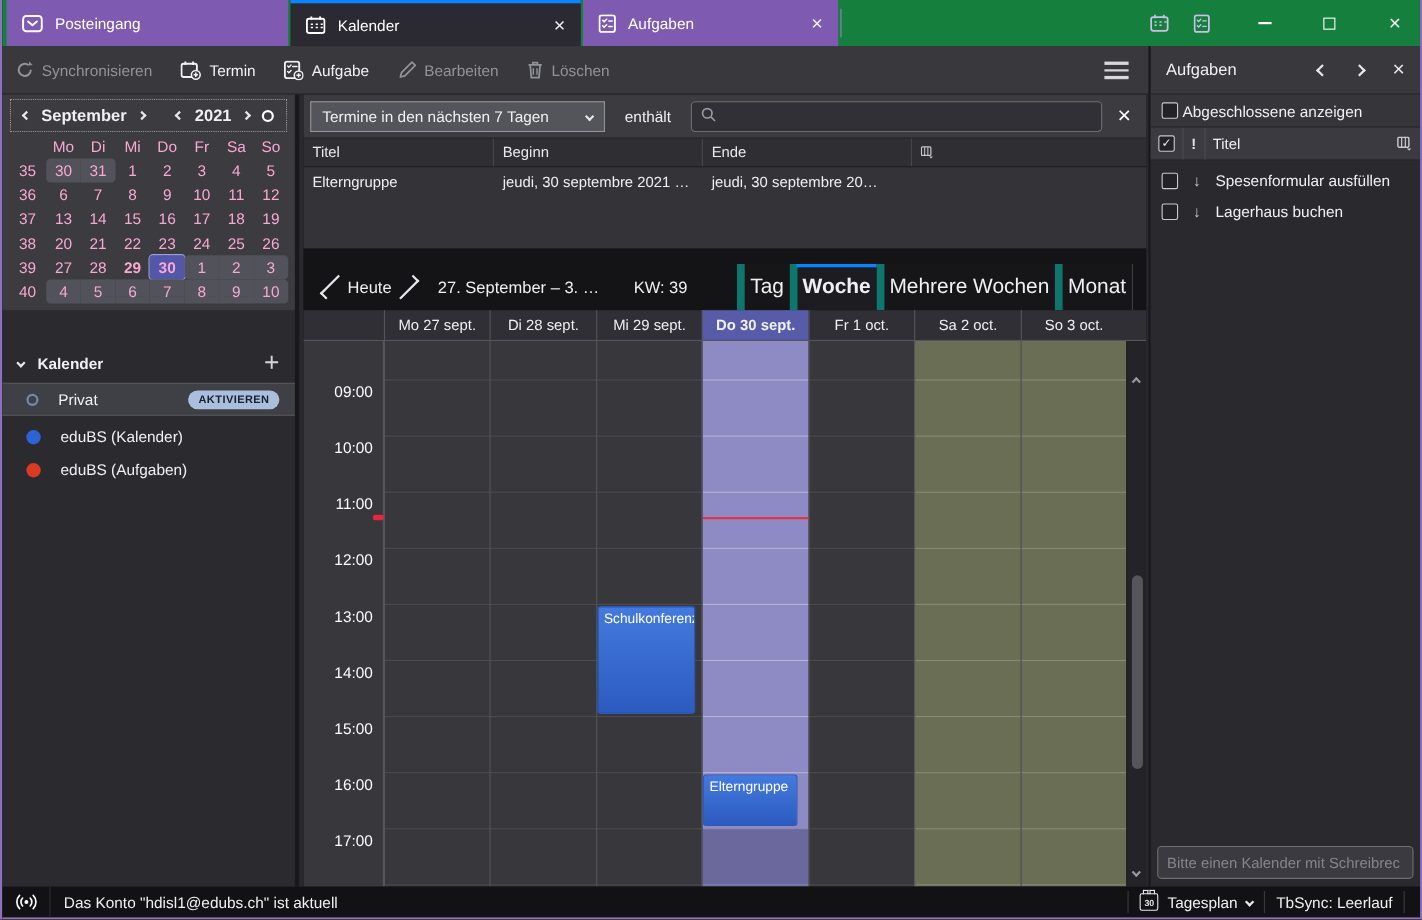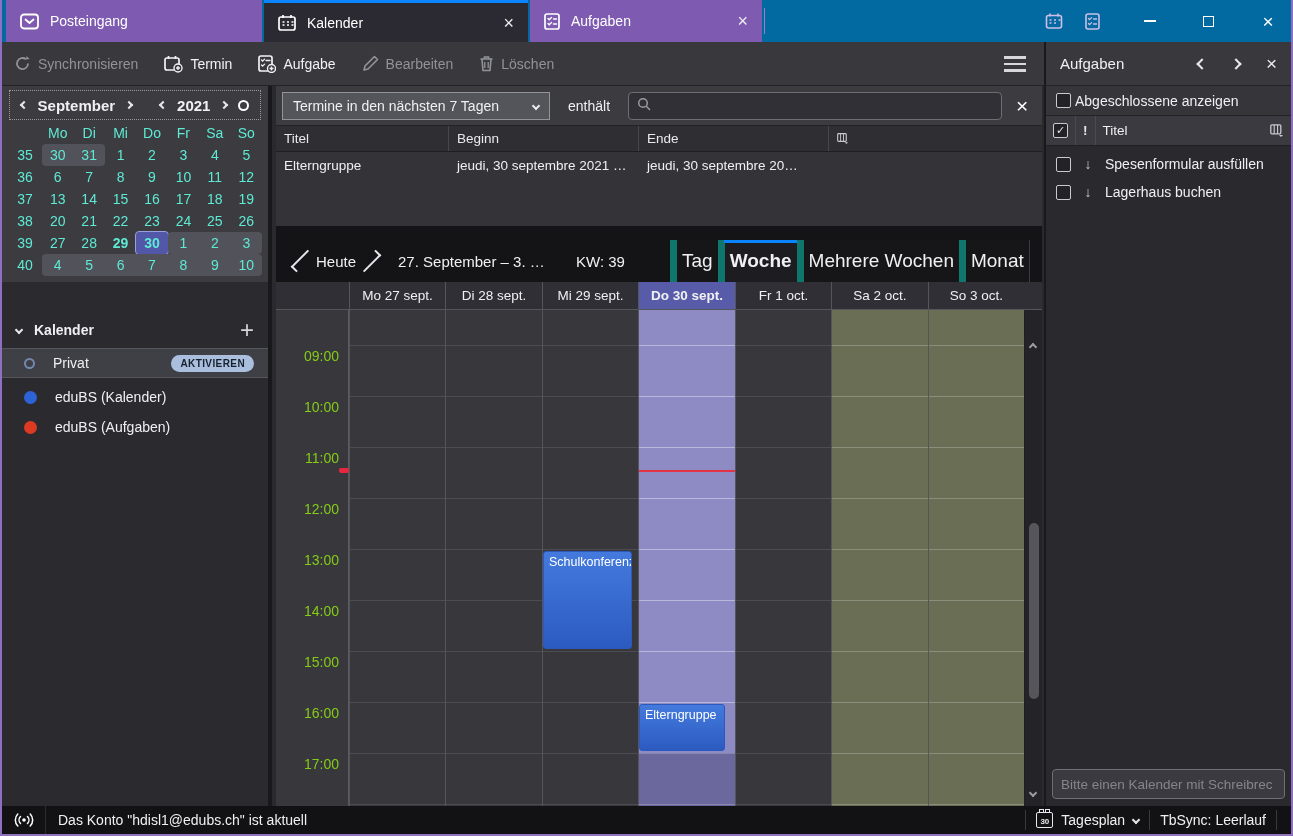--- a/index.html
+++ b/index.html
@@ -4,21 +4,21 @@
 <style>
   * { margin:0; padding:0; box-sizing:border-box; }
   html,body { background:#4a4a4e; }
   .window {
     position:relative; width:1293px; height:836px; overflow:hidden;
     font-family:"Liberation Sans", sans-serif; background:#2a2a2e;
     border-left:2px solid #8f6fc0; border-right:2px solid #8f6fc0;
     color:#f0f0f3;
   }
   
-  .titlebar { position:absolute; left:0; right:0; top:0; height:42px; background:#0369a1; }
+  .titlebar { position:absolute; left:0; right:0; top:0; height:42px; background:#15803d; }
   .tb-tab { position:absolute; top:0; height:42px; display:flex; align-items:center; gap:11px;
             padding:0 14px; font-size:14px; color:#fff; cursor:default; }
   .tb-tab .close { margin-left:auto; font-size:18px; color:#eee; line-height:1; }
   .tab-post { left:4px;  width:256px; background:#7e5bb0; }
   .tab-cal  { left:262px; width:264px; background:#2b2a33; border-top:3px solid #0a84ff; }
   .tab-tasks{ left:528px; width:232px; background:#7e5bb0; }
   .tb-sep { position:absolute; left:762px; top:8px; height:26px; width:1px; background:#9a7fc4; }
   .tb-iconbtn { position:absolute; top:9px; width:24px; height:24px; display:flex; align-items:center; justify-content:center; }
   .winctl { position:absolute; top:0; height:42px; width:46px; display:flex; align-items:center; justify-content:center; color:#fff; }
   .ctl-min-bar { width:12px; height:2px; background:#fff; display:inline-block; }
@@ -46,21 +46,21 @@
   .content { position:absolute; left:0; right:0; top:86px; bottom:30px; }
   
   .sidebar { position:absolute; left:0; top:0; width:270px; height:100%;
              background:#2b2b2f; border-right:4px solid #19191c; }
   .minical-zone { position:absolute; left:0; top:0; right:0; height:196px; background:#3b3b40; }
   .mc-head { position:absolute; left:7px; right:7px; top:4px; height:30px; border:1px dotted #9a9aa0;
              display:flex; align-items:center; justify-content:center; gap:11px; font-size:15px; font-weight:bold; }
   .mc-circle { width:11px; height:11px; border:2.5px solid #fff; border-radius:50%; display:inline-block; }
   .mc-grid { position:absolute; left:6px; right:6px; top:36px; display:grid;
              grid-template-columns:34px repeat(7,1fr); grid-auto-rows:22px; font-size:14px; }
-  .mc-grid span { display:flex; align-items:center; justify-content:center; color:#5eead4; }
+  .mc-grid span { display:flex; align-items:center; justify-content:center; color:#f9a8d4; }
   .mc-wd { color:#cfcfd4; }
   .mc-wn { color:#84848a; }
   .mc-d.om { background:#52525a; }
   .mc-d.om.first { border-radius:4px 0 0 4px; } .mc-d.om.last { border-radius:0 4px 4px 0; }
   .mc-d.bd { font-weight:bold; }
   .mc-d.sel { background:#5357a8; outline:1px solid #9aa0dd; border-radius:3px; font-weight:bold; }
   .cal-section { position:absolute; left:0; right:0; top:228px; height:32px; display:flex; align-items:center;
                  padding:0 14px; gap:12px; font-size:14px; font-weight:bold; }
   .cal-plus { margin-left:auto; font-size:24px; font-weight:normal; color:#d4d4d9; line-height:20px; }
   .cal-item { position:absolute; left:0; right:0; height:30px; display:flex; align-items:center; gap:18px;
@@ -104,21 +104,21 @@
   .vtab.active::before { content:""; position:absolute; left:-1px; right:-1px; top:0; height:3px; background:#0a84ff; }
   
   .dayhdr { position:absolute; left:0; right:0; top:196px; height:28px; background:#2f2f35;
             border-bottom:1px solid #55555c; font-size:13.5px; }
   .dh-cell { position:absolute; top:0; height:27px; display:flex; align-items:center; justify-content:center;
              border-left:1px solid #55555c; }
   .dh-cell.today { background:#585ca8; font-weight:bold; }
   
   .grid { position:absolute; left:0; right:0; top:224px; height:496px; background:#37373c; overflow:hidden; }
   .gutter { position:absolute; left:0; top:0; bottom:0; width:73px; border-right:1px solid #5a5a61; }
-  .tlabel { position:absolute; right:9px; width:60px; text-align:right; font-size:14px; color:#84cc16; }
+  .tlabel { position:absolute; right:9px; width:60px; text-align:right; font-size:14px; color:#ffffff; }
   .now-dot { position:absolute; left:63px; top:158px; width:10px; height:5px; background:#e8273f; border-radius:2px; }
   .gcol { position:absolute; top:0; bottom:0; width:97px;
           border-left:1px solid #55555c;
           background-image:linear-gradient(#4b4b52 0 1px, transparent 1px 51px);
           background-size:100% 51px; background-position:0 35px; }
   .gcol.today { background-color:#8e8ac3;
           background-image:linear-gradient(rgba(255,255,255,.38) 0 1px, transparent 1px 51px); }
   .gcol.weekend { background-color:#6a6e54;
           background-image:linear-gradient(rgba(255,255,255,.22) 0 1px, transparent 1px 51px); }
   .off-late { position:absolute; left:0; right:0; top:443px; bottom:0; background:rgba(28,28,72,.30); }

